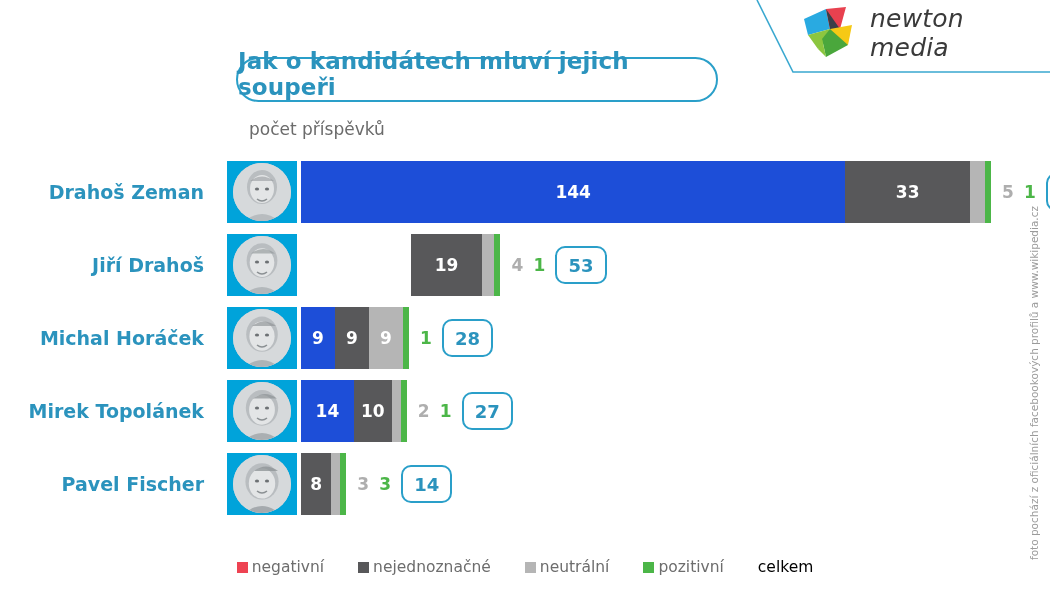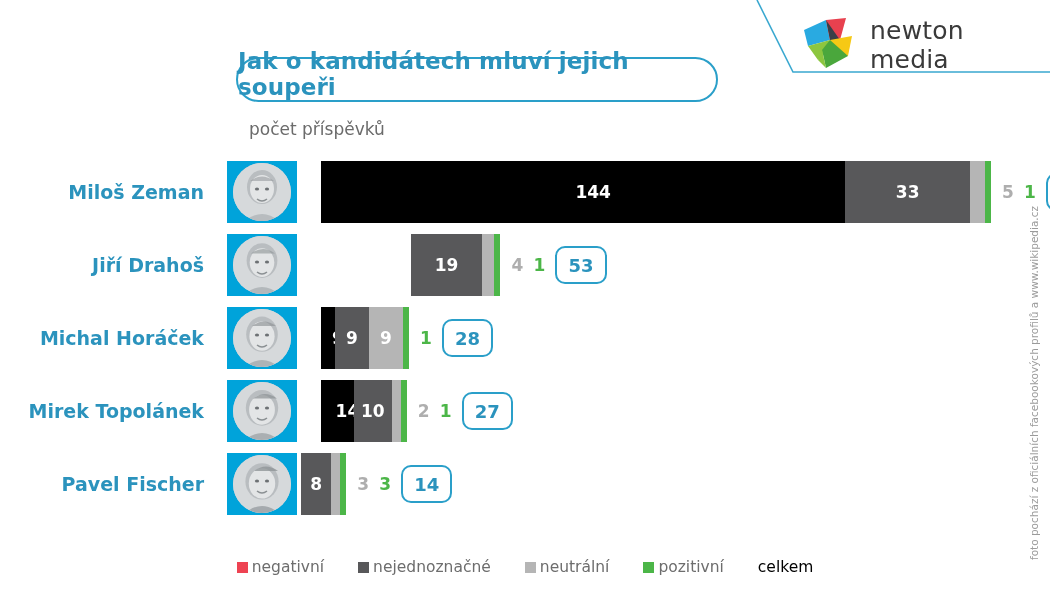--- a/index.html
+++ b/index.html
@@ -8,22 +8,22 @@
     background: #ffffff;
     font-family: "Liberation Sans", sans-serif;
     position: relative;
   }
 
   
   .deco { position: absolute; top: 0; left: 0; width: 1050px; height: 591px; pointer-events: none; }
 
   
   .logo-wrap {
-    position: absolute; top: 16px; left: 800px;
-    display: flex; gap: 12px;
+    position: absolute; top: 4px; left: 800px;
+    display: flex; align-items: center; gap: 12px; font-style: italic;
   }
   .logo-mark { width: 58px; height: 56px; flex: 0 0 auto; }
   .logo-text {
     font-size: 25px; color: #3a3a3a; letter-spacing: .2px;
     font-family: "DejaVu Sans", sans-serif; font-weight: 400;
   }
 
   
   .title-pill {
     position: absolute; left: 236px; top: 57px;
@@ -75,21 +75,21 @@
 
   .bar-area { position: absolute; left: 301px; top: 0; height: 62px; }
   .seg {
     position: absolute; top: 0; height: 62px;
     display: flex; align-items: center; justify-content: center;
   }
   .seg .lbl {
     color: #ffffff; font-size: 17px; font-weight: bold;
     font-family: "DejaVu Sans", sans-serif;
   }
-  .seg.neg { background: #000000; margin-left: 20px; }
+  .seg.neg { background: #1d4ed8; }
   .seg.amb { background: #58585a; }
   .seg.neu { background: #b5b5b5; }
   .seg.pos { background: #4cb648; }
 
   .out {
     position: absolute; top: 0; height: 62px;
     display: flex; align-items: center;
     font-size: 17px; font-weight: bold;
     font-family: "DejaVu Sans", sans-serif;
   }
@@ -154,21 +154,21 @@
 </div>
 
 <div class="title-pill">
   <span>Jak o kandidátech mluví jejich soupeři</span>
 </div>
 <div class="subtitle">počet příspěvků</div>
 
 <div class="rows" id="rows">
     <div class="row">
       <div class="name-col">
-        <div class="name">Miloš Zeman</div>
+        <div class="name">Drahoš Zeman</div>
       </div>
       <div class="avatar">
         <div class="face">
           <svg width="58" height="58" viewBox="0 0 58 58">
             <rect width="58" height="58" fill="#d6d9db"></rect>
             <ellipse cx="29" cy="24" rx="15" ry="17" fill="#b9bdc0"></ellipse>
             <ellipse cx="29" cy="26" rx="12" ry="14" fill="#e3e5e6"></ellipse>
             <path d="M17 18 q12 -9 24 0" fill="#8f9497" opacity="0.55"></path>
             <ellipse cx="24" cy="26" rx="2.1" ry="1.6" fill="#6d7174"></ellipse>
             <ellipse cx="34" cy="26" rx="2.1" ry="1.6" fill="#6d7174"></ellipse>

